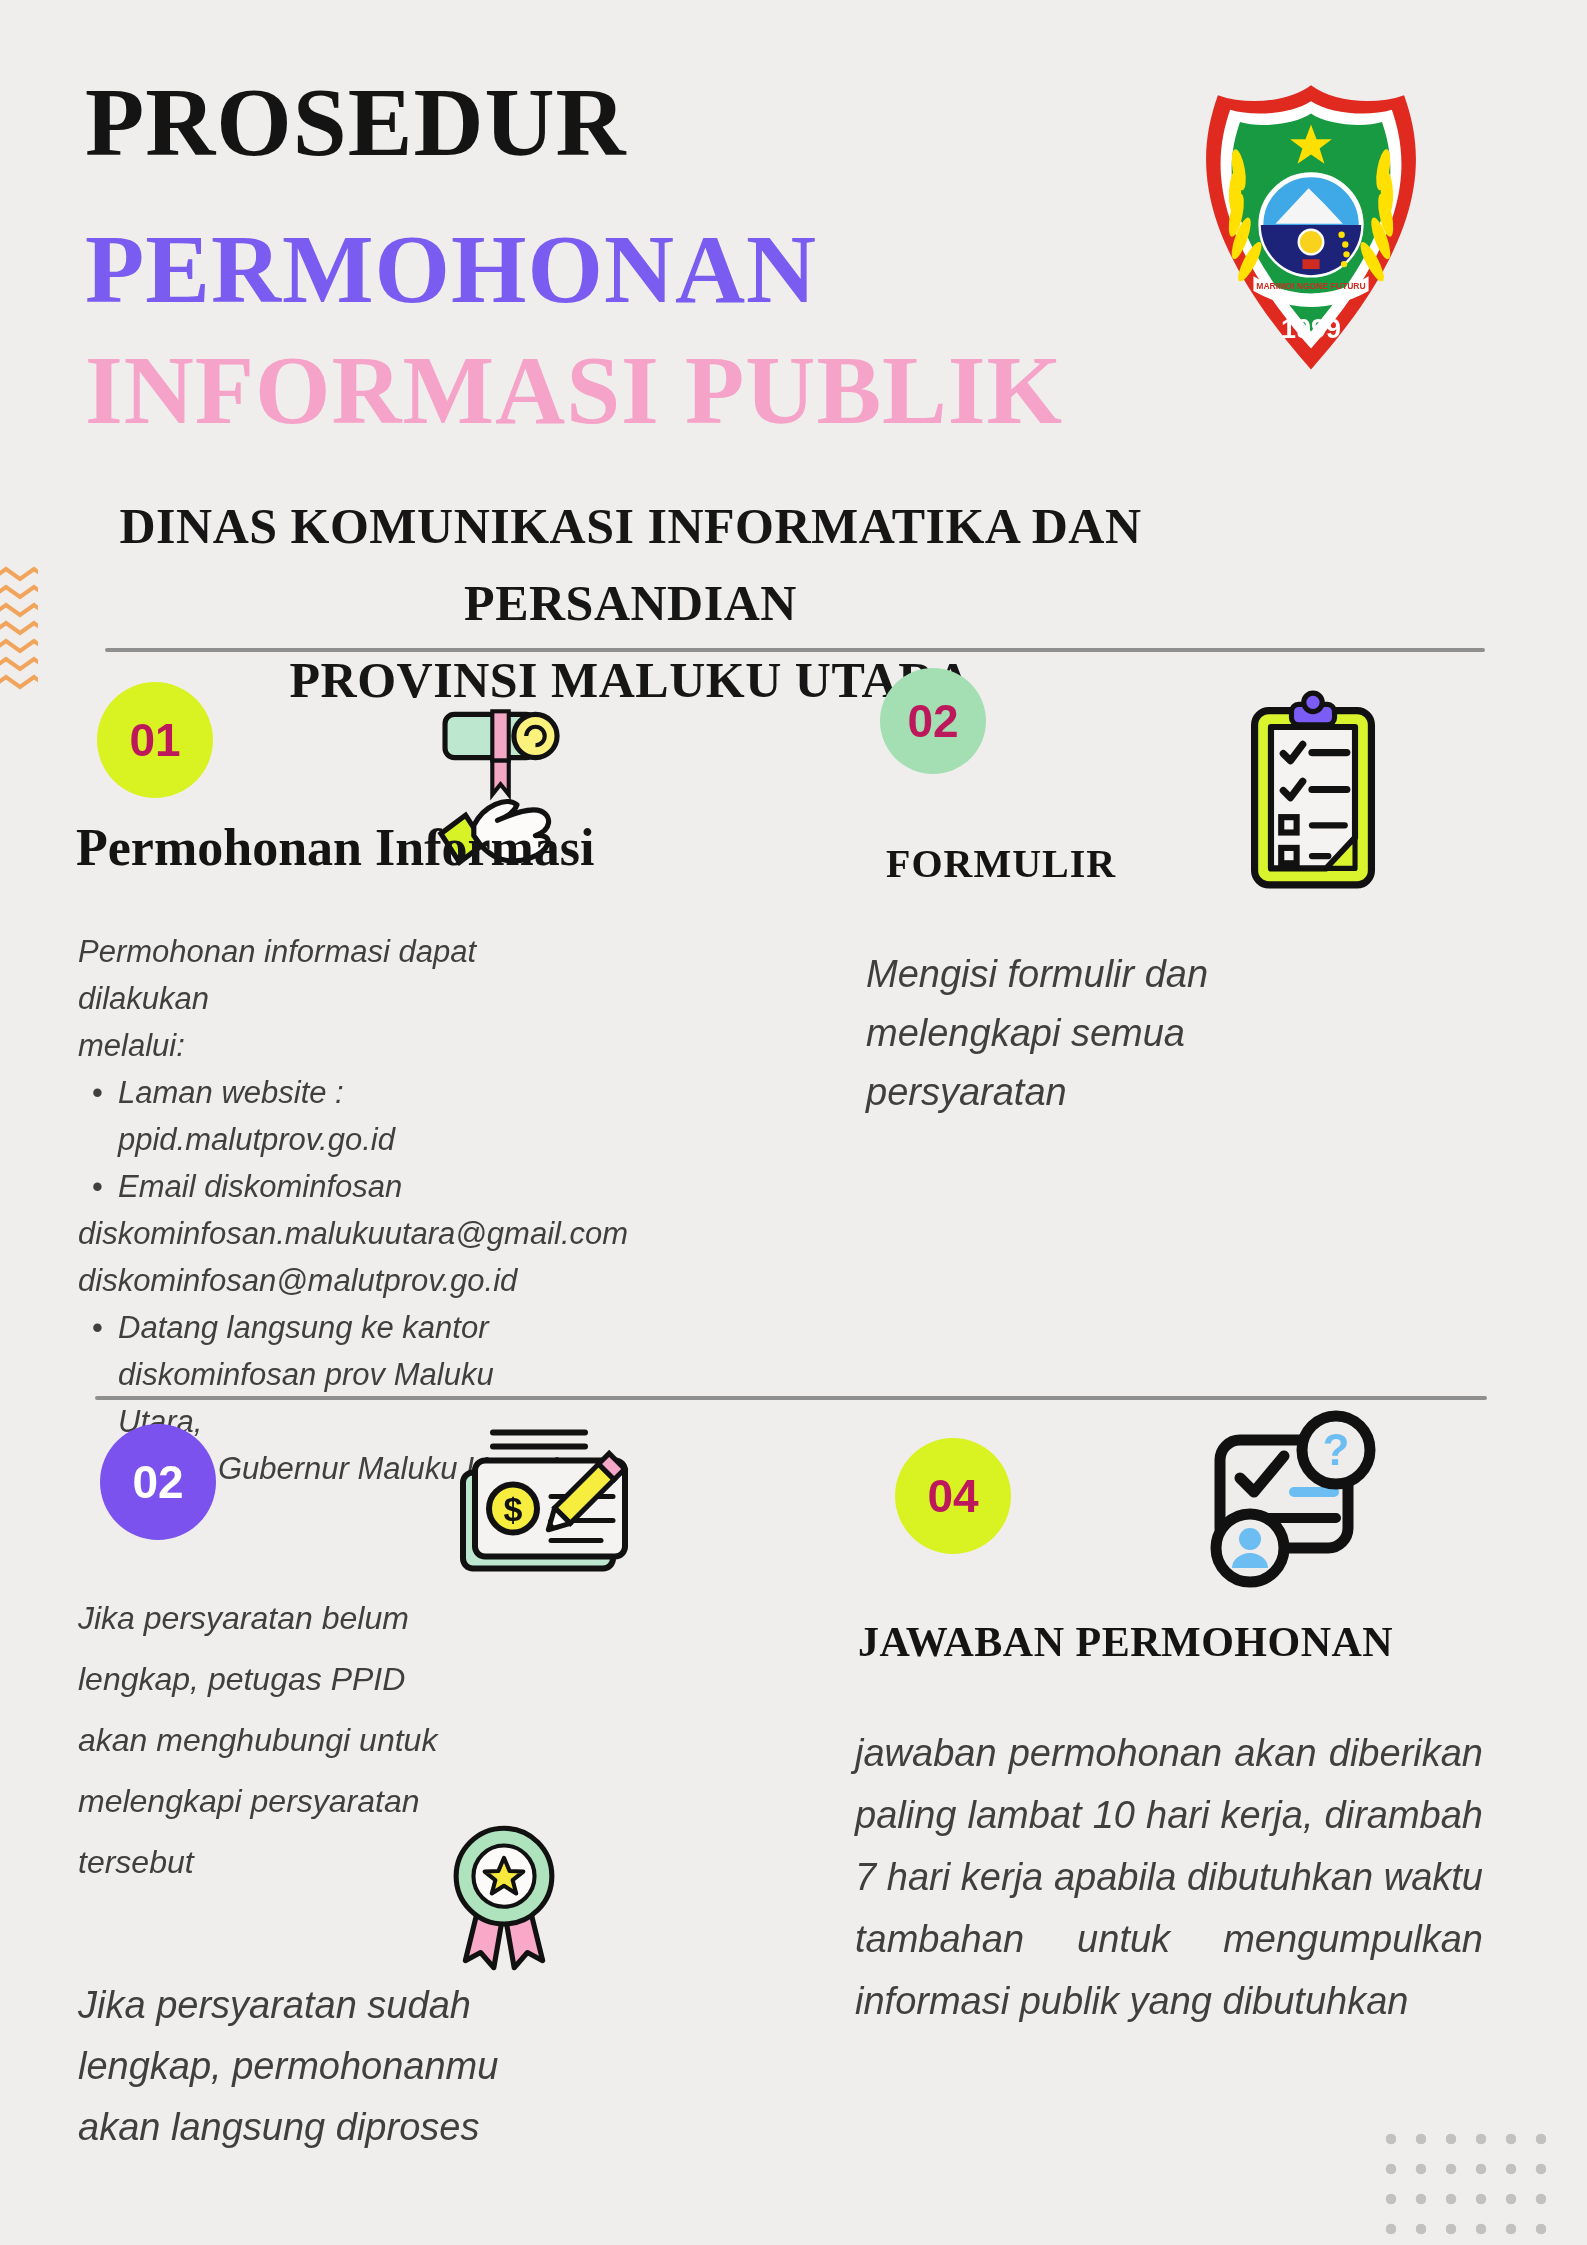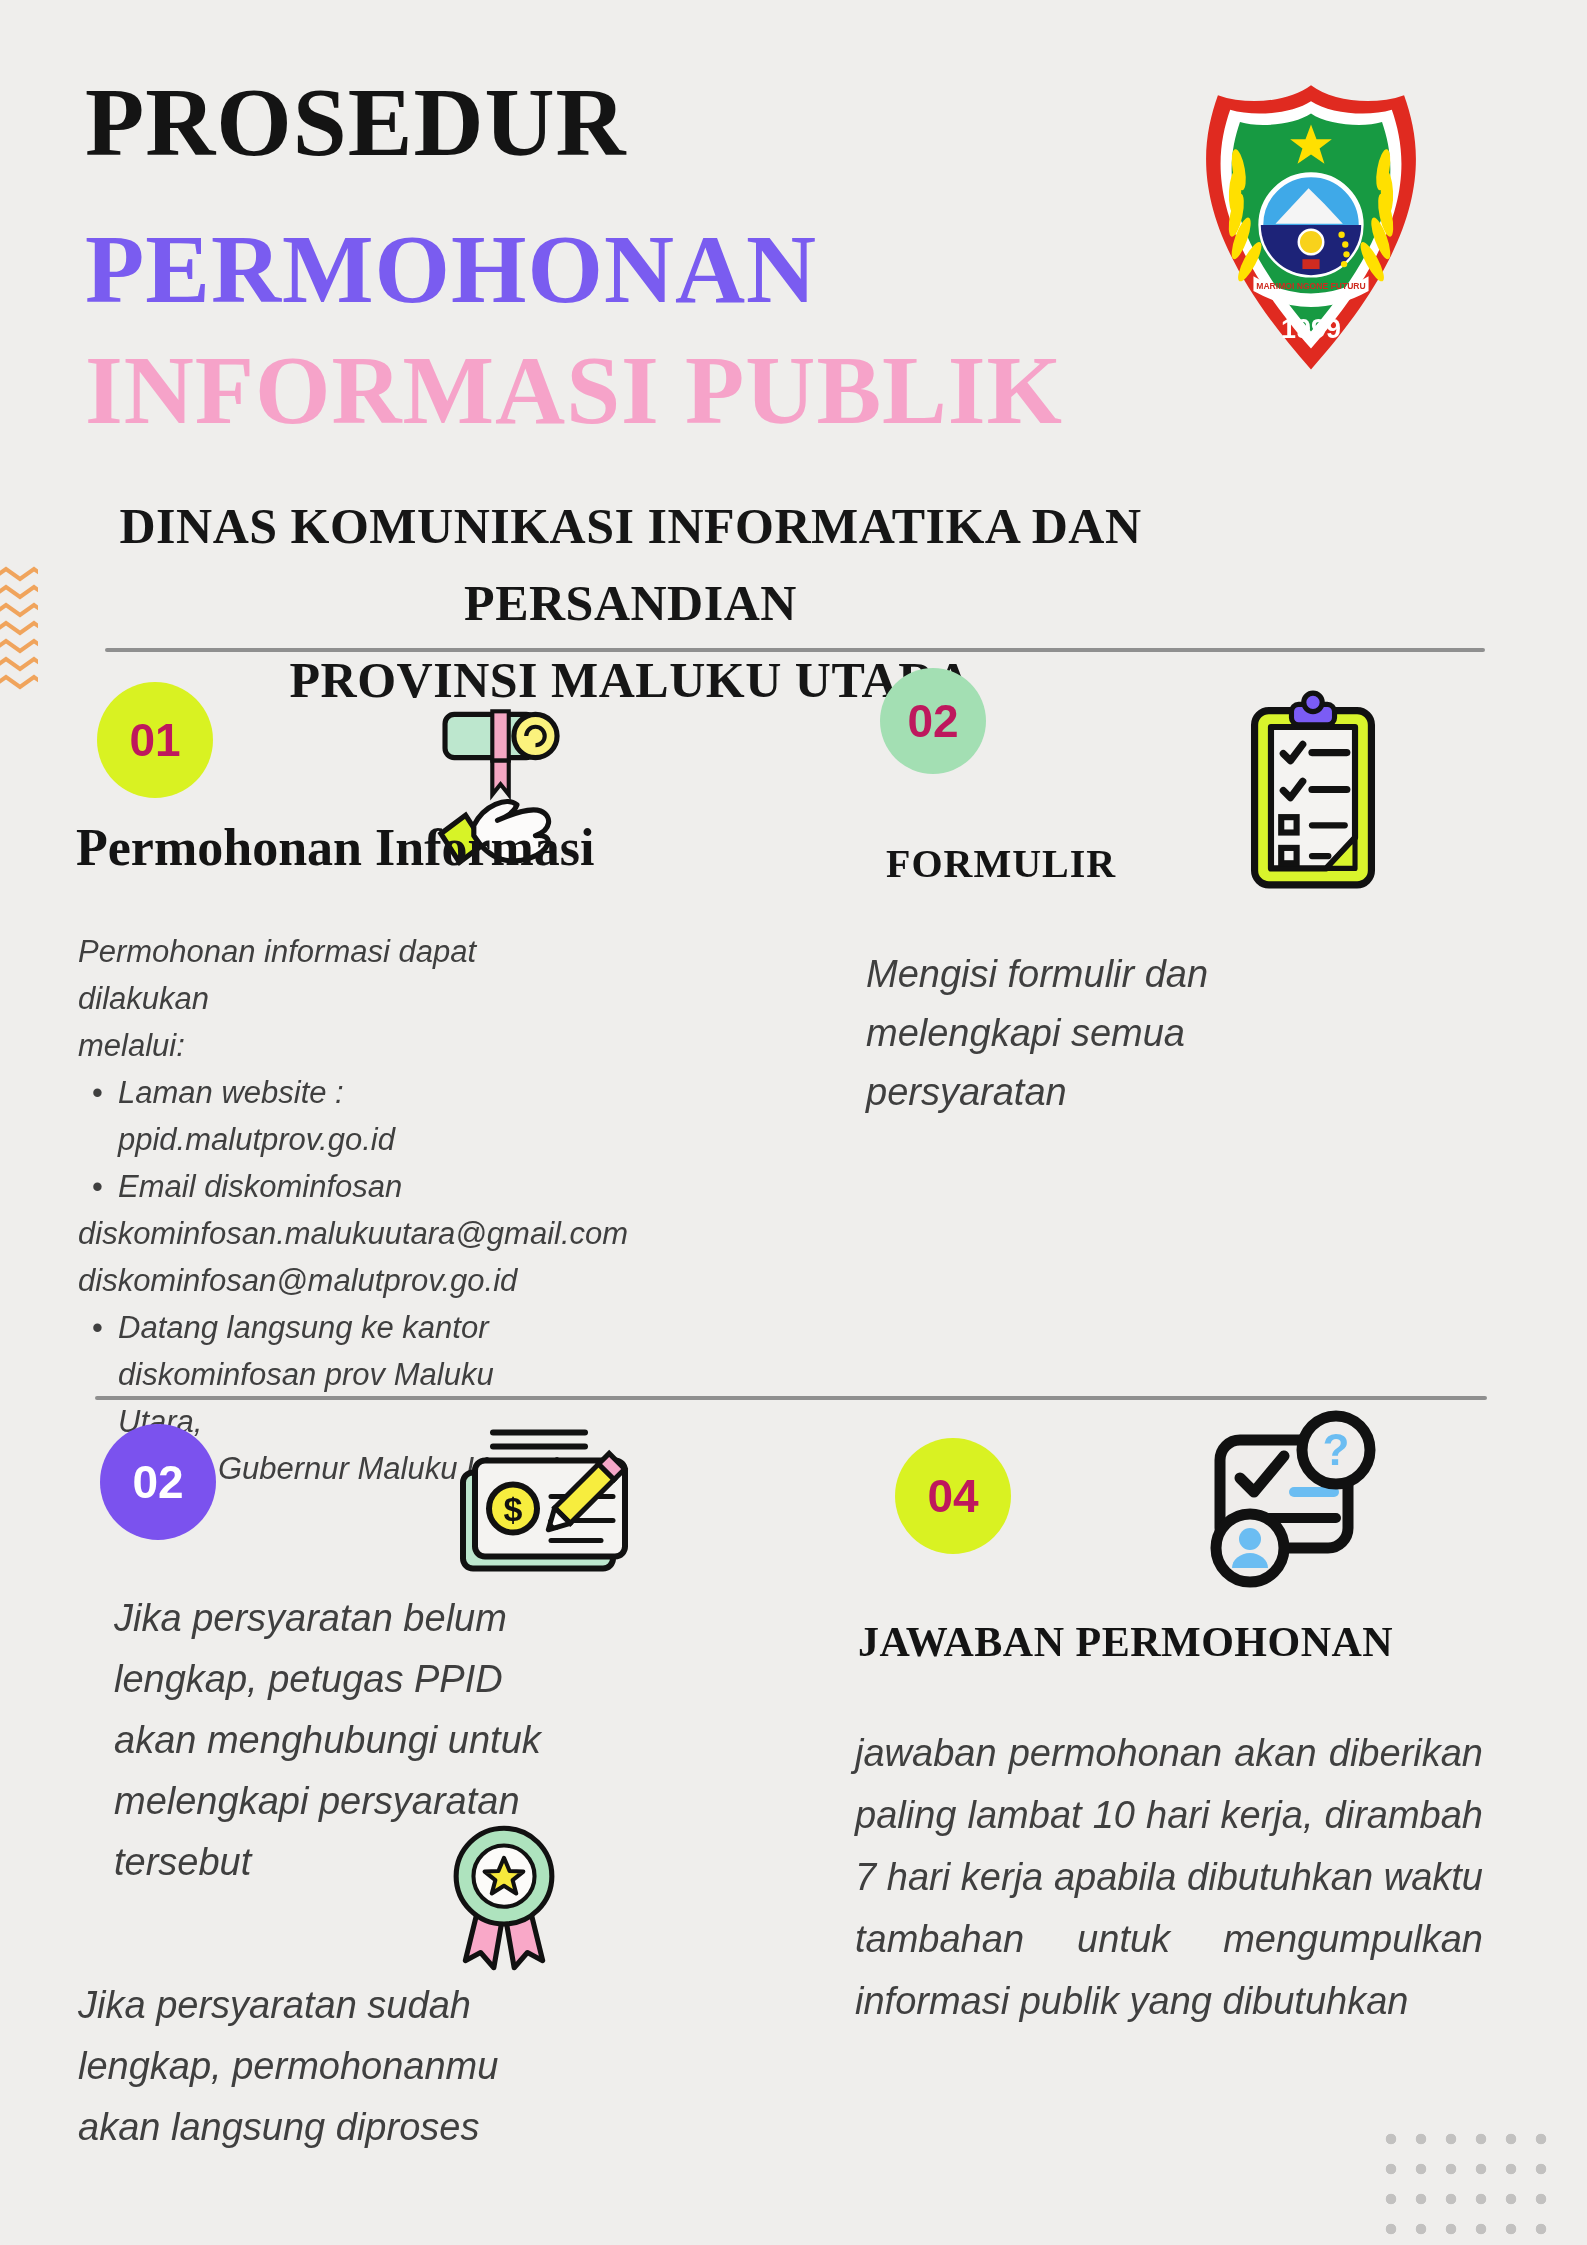--- a/index.html
+++ b/index.html
@@ -49,21 +49,21 @@
   }
   .preline{white-space:pre-line;}
   .s1-body{left:78px;top:928px;width:500px;font-size:31px;line-height:47px;}
   .s1-body ul{list-style:none;margin:0;padding:0 0 0 40px;}
   .s1-body li{position:relative;}
   .s1-body li::before{
     content:"•";position:absolute;left:-26px;top:0;color:#3f3f3f;font-style:normal;
   }
   .s1-flush{margin-left:-40px;}
   .s2-body{left:866px;top:945px;width:540px;font-size:38px;line-height:59px;}
-  .s3-para1{left:78px;top:1588px;width:560px;font-size:38px;line-height:61px;margin-left:36px;}
+  .s3-para1{left:78px;top:1588px;width:560px;font-size:32px;line-height:61px;}
   .s3-para2{left:78px;top:1975px;width:560px;font-size:38px;line-height:61px;}
   .s4-body{left:855px;top:1722px;width:628px;font-size:38px;line-height:62px;text-align:justify;}
   
   .abs{position:absolute;}
   .dot-grid{
     position:absolute;left:1372px;top:2120px;width:186px;height:116px;
     background-image:radial-gradient(#c2c1c0 5px,transparent 5.6px);
     background-size:30px 30px;background-position:4px 4px;
   }
 </style>

